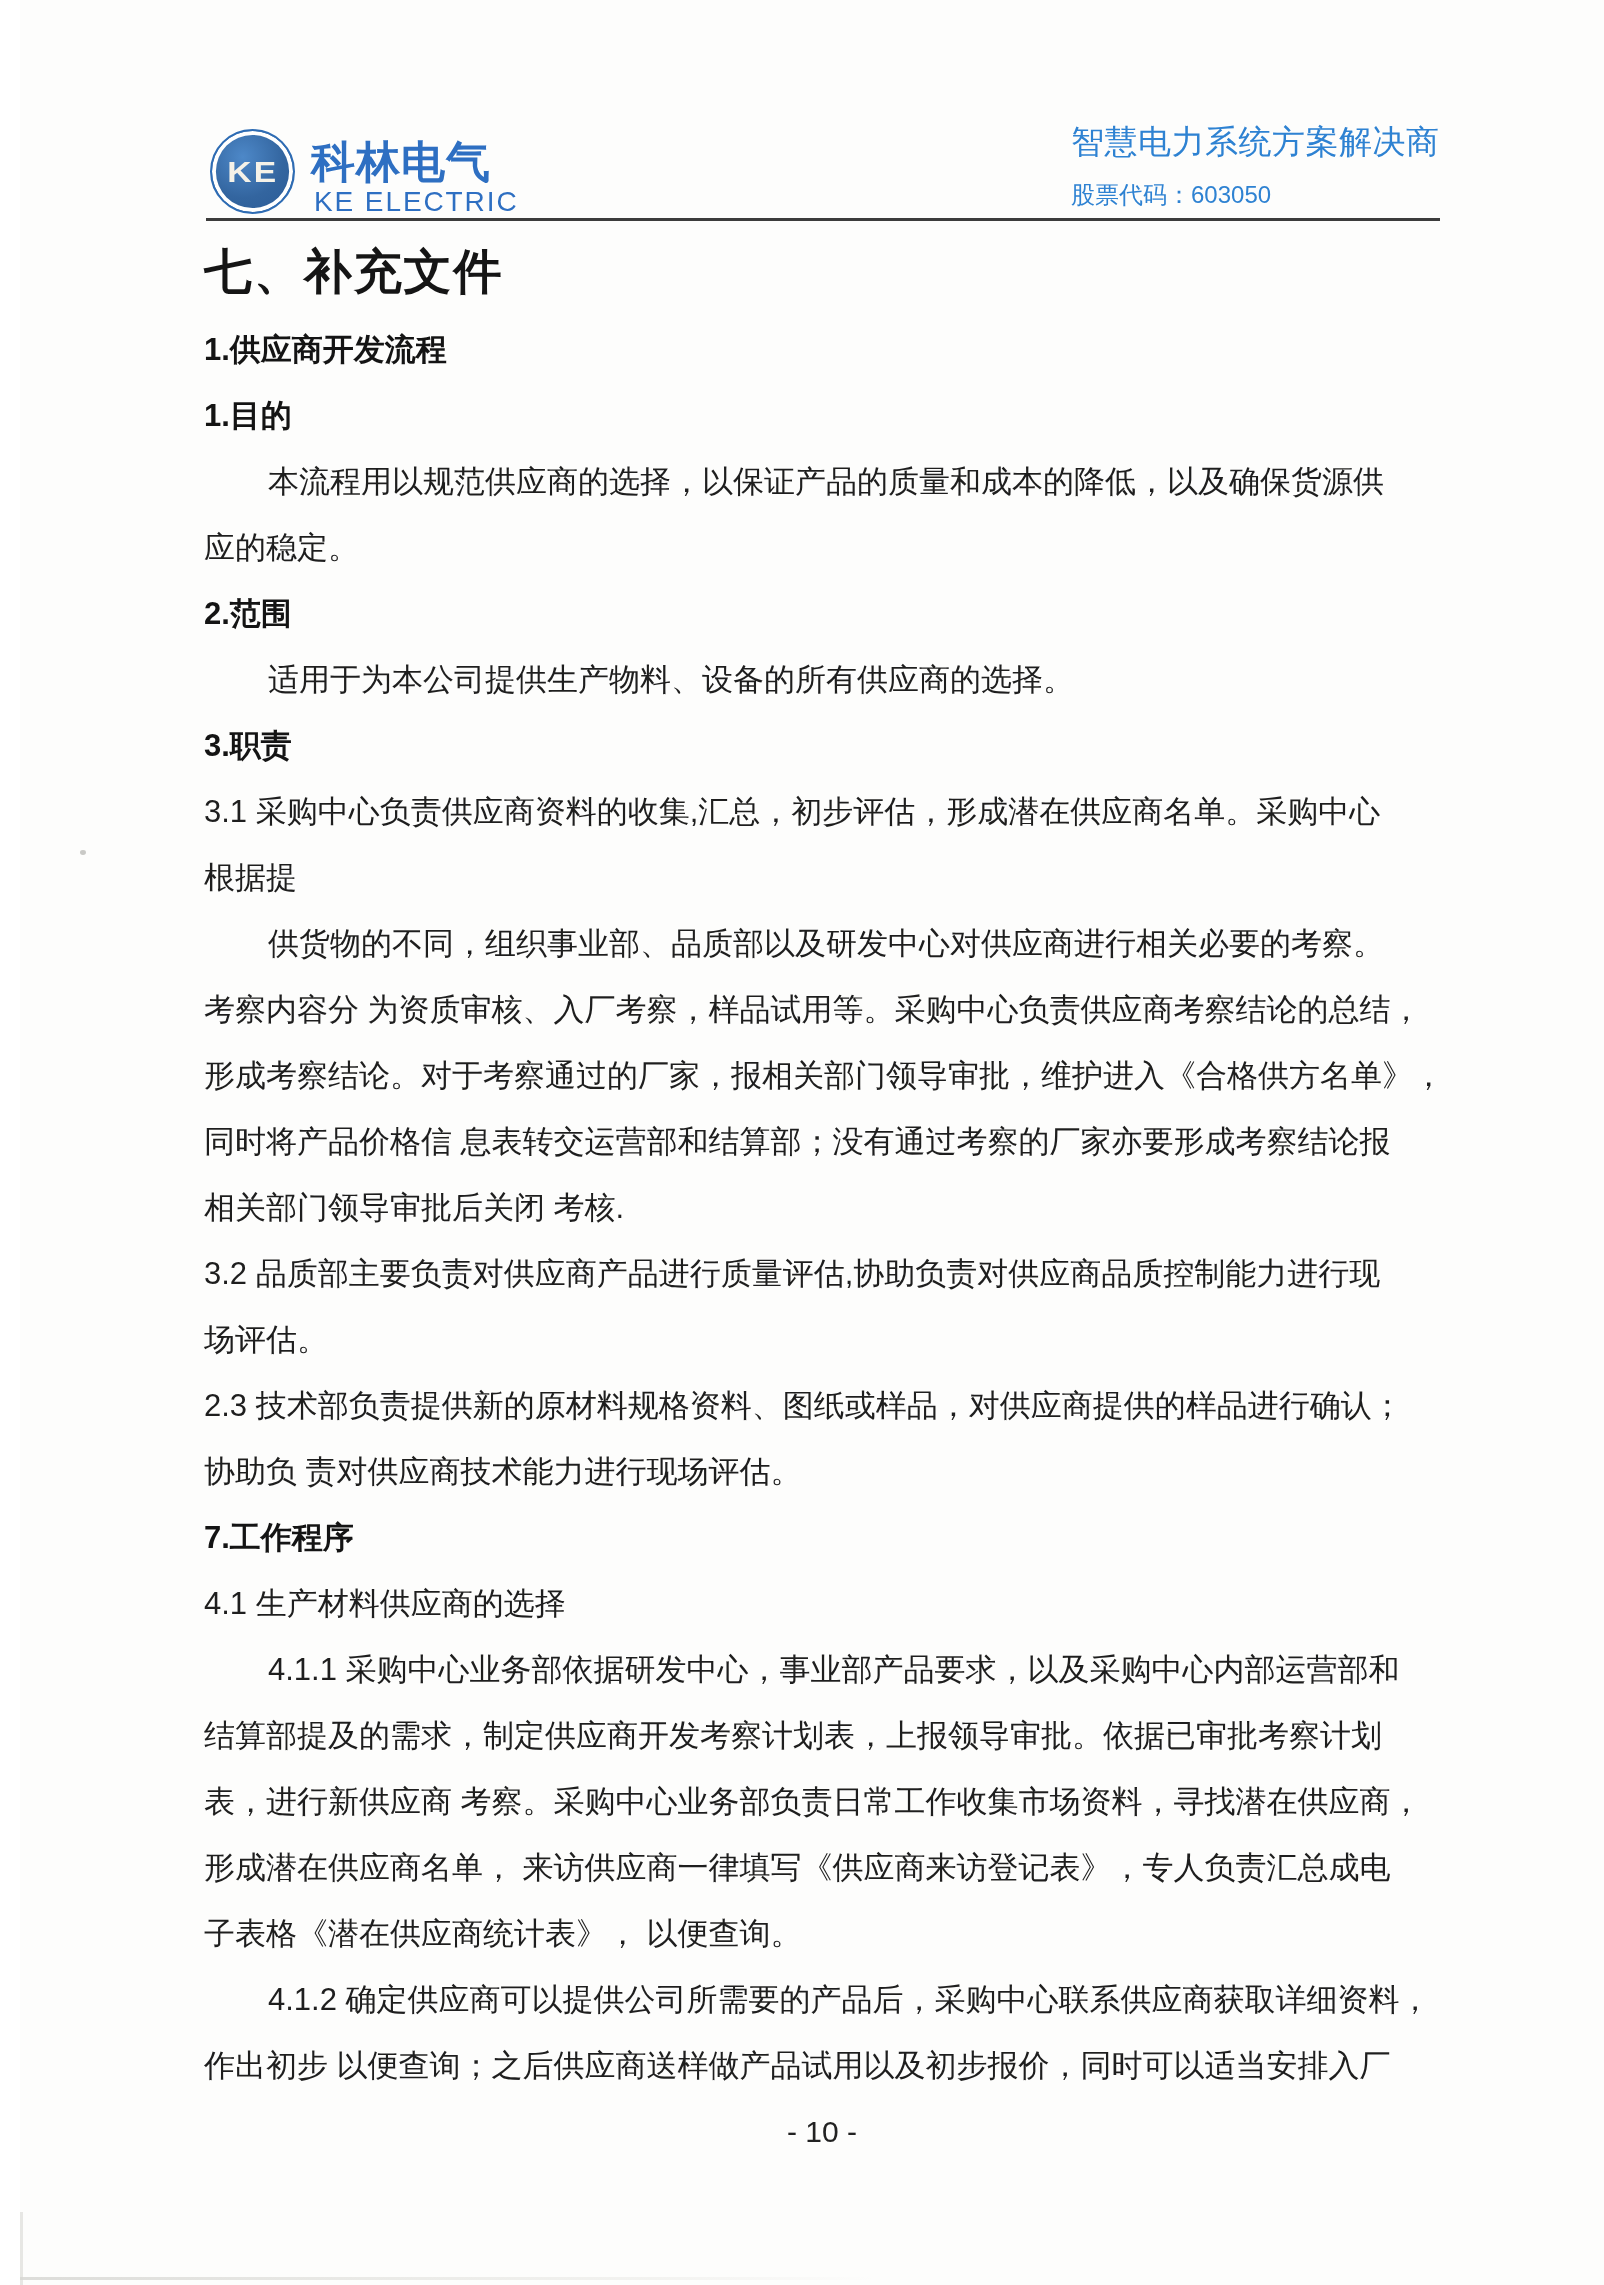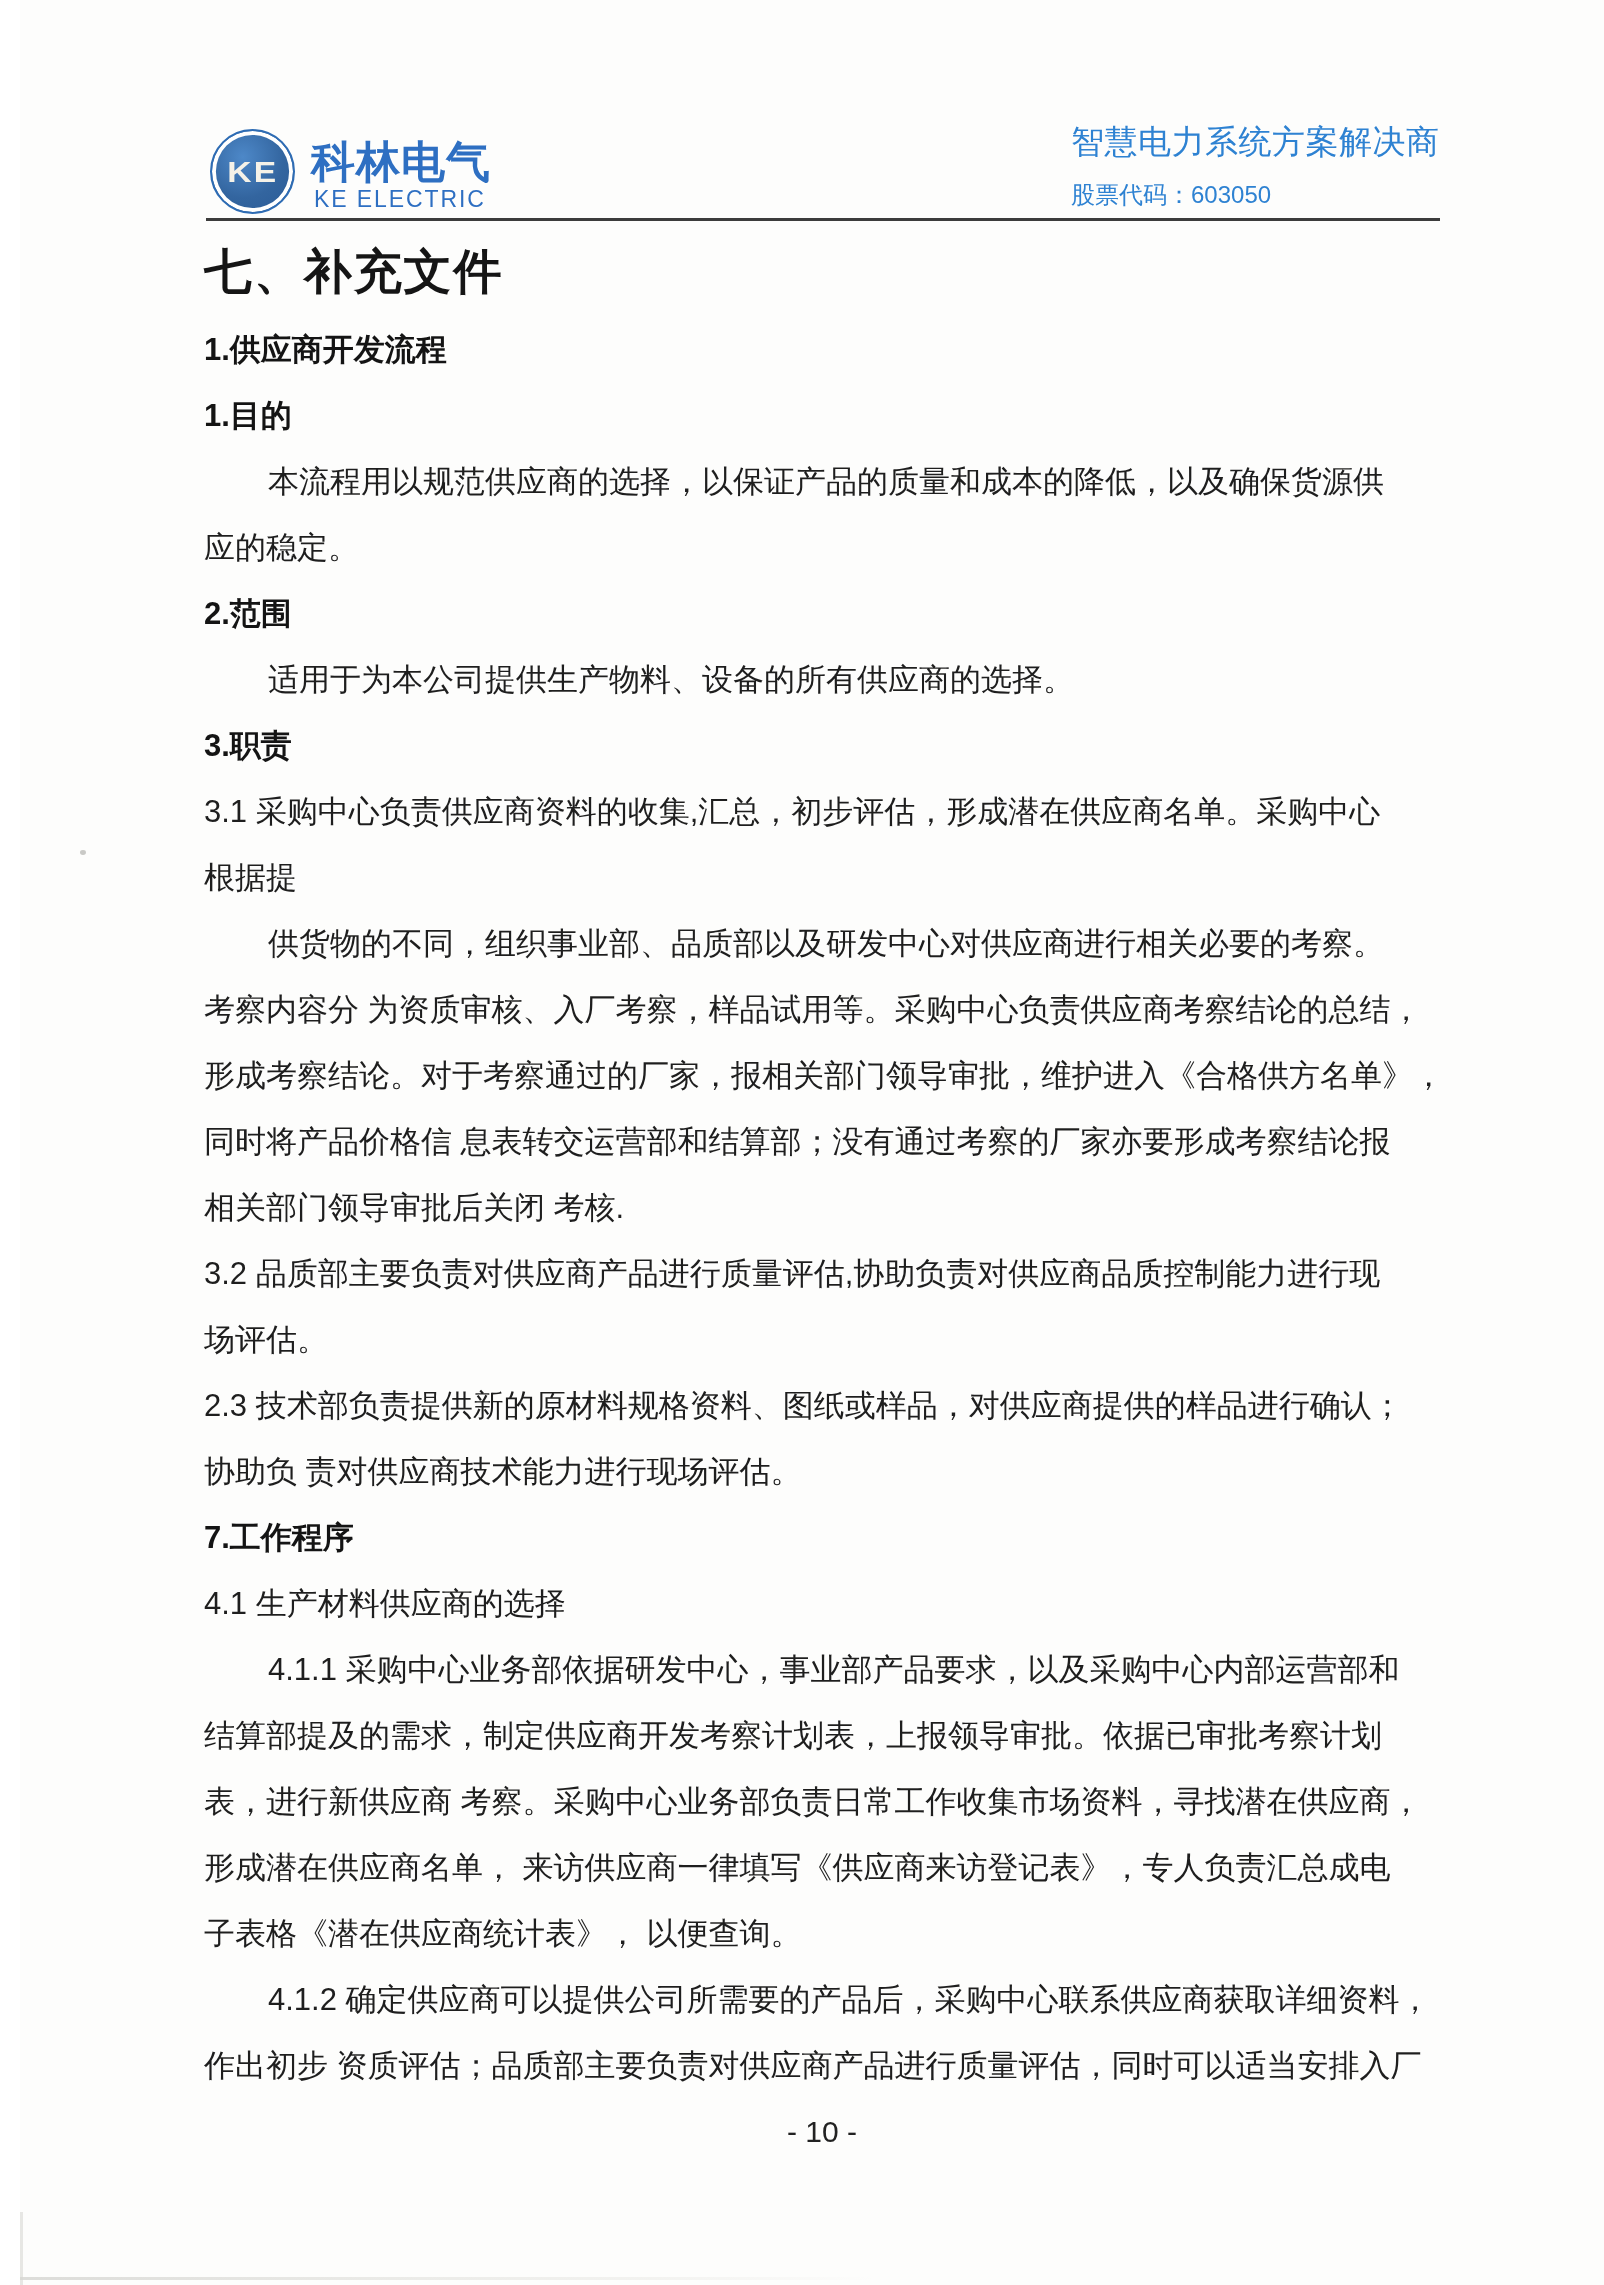--- a/index.html
+++ b/index.html
@@ -27,21 +27,21 @@
     letter-spacing:1.9px; transform:scaleX(1.12);
     font-family:"Liberation Sans", sans-serif;
   }
   .brand-cn {
     position:absolute; left:291px; top:140px;
     font-size:44px; font-weight:600; color:#2e6fc2; letter-spacing:1px;
     line-height:1;
   }
   .brand-en {
     position:absolute; left:294px; top:188px;
-    font-size:23px; color:#2e6fc2; letter-spacing:1.9px; line-height:1;
+    font-size:28px; color:#2e6fc2; letter-spacing:1.9px; line-height:1;
   }
   .tagline {
     position:absolute; left:1051px; top:125px;
     font-size:33px; color:#2e82d2; line-height:1; letter-spacing:0.5px;
   }
   .stock-code {
     position:absolute; left:1051px; top:183px;
     font-size:24px; color:#2e82d2; line-height:1;
   }
   .header-rule {
@@ -124,21 +124,21 @@
     <div class="line">2.3 技术部负责提供新的原材料规格资料、图纸或样品，对供应商提供的样品进行确认；</div>
     <div class="line">协助负 责对供应商技术能力进行现场评估。</div>
     <div class="line h2">7.工作程序</div>
     <div class="line">4.1 生产材料供应商的选择</div>
     <div class="line indent">4.1.1 采购中心业务部依据研发中心，事业部产品要求，以及采购中心内部运营部和</div>
     <div class="line">结算部提及的需求，制定供应商开发考察计划表，上报领导审批。依据已审批考察计划</div>
     <div class="line">表，进行新供应商 考察。采购中心业务部负责日常工作收集市场资料，寻找潜在供应商，</div>
     <div class="line">形成潜在供应商名单， 来访供应商一律填写《供应商来访登记表》，专人负责汇总成电</div>
     <div class="line">子表格《潜在供应商统计表》， 以便查询。</div>
     <div class="line indent">4.1.2 确定供应商可以提供公司所需要的产品后，采购中心联系供应商获取详细资料，</div>
-    <div class="line">作出初步 资质评估；品质部主要负责对供应商产品进行质量评估，同时可以适当安排入厂</div>
+    <div class="line">作出初步 以便查询；之后供应商送样做产品试用以及初步报价，同时可以适当安排入厂</div>
   </div>
 
   <div class="page-footer">- 10 -</div>
 
   <div class="artifact-dot"></div>
   <div class="artifact-bottom-streak"></div>
   <div class="artifact-left-edge"></div>
 
 </div>
 

